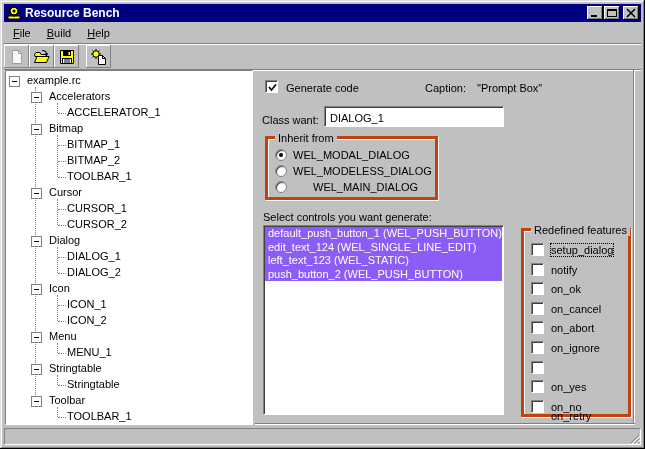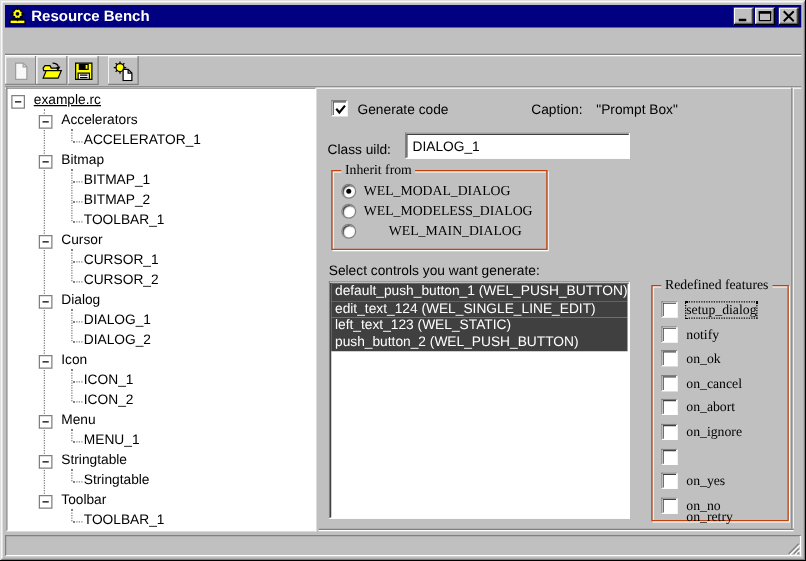--- a/index.html
+++ b/index.html
@@ -74,39 +74,38 @@
     border:1px solid;border-color:#808080 #fff #fff #808080;
     box-shadow: inset 1px 1px 0 #404040;
     box-sizing:border-box;
   }
   input.field{
     font-family:"Liberation Sans", sans-serif;font-size:11px;
     padding:2px 0 0 5px;outline:none;color:#000;
   }
   .groupbox{
     position:absolute;
-    border:1px solid #c2410c;
+    border:3px solid #c2410c;
     box-shadow: inset 1px 1px 0 #fff, 1px 1px 0 #fff;
     box-sizing:border-box;
-    font-family:Liberation Serif, serif;
   }
   .groupbox .legend{
     position:absolute;top:-7px;left:7px;background:#c0c0c0;padding:0 3px;white-space:nowrap;
   }
   .radio-row{position:absolute;left:7px;height:14px;display:flex;align-items:center;}
   .radio{
     width:12px;height:12px;border-radius:50%;background:#fff;
     border:1px solid #808080;box-shadow: inset 1px 1px 1px #404040;
     box-sizing:border-box;position:relative;flex:0 0 auto;
   }
   .radio .dot{position:absolute;left:3px;top:3px;width:4px;height:4px;border-radius:50%;background:#000;}
   .radio-row .lbl-in{margin-left:6px;white-space:nowrap;}
   .listbox{overflow:hidden;}
   .list-item{height:13.5px;line-height:13.5px;padding-left:3px;white-space:nowrap;overflow:hidden;color:#000;}
-  .list-item.sel{background:#404040;color:#fff;}
+  .list-item.sel{background:#8b5cf6;color:#fff;}
   .feat-label{position:absolute;white-space:nowrap;}
   .feat-label.focused{outline:1px dotted #000;outline-offset:0px;}
   
   .statusbar{
     position:absolute;left:4px;top:428px;width:637px;height:17px;
     border:1px solid;border-color:#808080 #fff #fff #808080;box-sizing:border-box;
     background:#c0c0c0;
   }
   .grip{position:absolute;right:0;bottom:0;width:13px;height:13px;}
 </style>
@@ -136,20 +135,25 @@
           <rect x="1" y="1" width="10" height="2" fill="#000"></rect>
         </svg>
     </span>
     <span class="win-btn close">
       <svg width="12" height="10" viewBox="0 0 12 10">
           <path d="M2 1l8 8M10 1l-8 8" stroke="#000" stroke-width="1.6"></path>
         </svg>
     </span>
   </div>
 
+  <div class="menubar" id="menubar">
+      <span class="menu-item"><u>F</u>ile</span>
+      <span class="menu-item"><u>B</u>uild</span>
+      <span class="menu-item"><u>H</u>elp</span>
+    </div>
 
   <div class="hline" style="left:4px;top:43px;width:637px;"></div>
 
   <div id="toolbar">
       <span class="tb-btn" style="left: 4px; opacity: 0.9;">
         <span>
           <svg width="16" height="16" viewBox="0 0 16 16">
             <path d="M3.5 1.5h6l3 3v10h-9z" fill="#fff" stroke="#9a9a9a"></path>
             <path d="M9.5 1.5v3h3" fill="none" stroke="#9a9a9a"></path>
           </svg>
@@ -209,21 +213,21 @@
         <span class="tree-guide-v" style="left: 50px; top: 222px; height: 26px;"></span>
         <span class="tree-guide-h" style="left: 51px; top: 280px; width: 8px;"></span>
         <span class="tree-guide-v" style="left: 50px; top: 270px; height: 10px;"></span>
         <span class="tree-guide-h" style="left: 51px; top: 312px; width: 8px;"></span>
         <span class="tree-guide-v" style="left: 50px; top: 302px; height: 10px;"></span>
         <span class="tree-guide-h" style="left: 51px; top: 344px; width: 8px;"></span>
         <span class="tree-guide-v" style="left: 50px; top: 334px; height: 10px;"></span>
         <span class="tree-box" style="left: 2px; top: 3px;">
           <span class="minus"></span>
         </span>
-        <span class="tree-label" style="left: 18px; top: 0px; text-decoration: underline;">example.rc</span>
+        <span class="tree-label" style="left: 18px; top: 0px;">example.rc</span>
         <span class="tree-box" style="left: 24px; top: 19px;">
           <span class="minus"></span>
         </span>
         <span class="tree-label" style="left: 40px; top: 16px; text-align: right;">Accelerators</span>
         <span class="tree-label" style="left: 58px; top: 32px;">ACCELERATOR_1</span>
         <span class="tree-box" style="left: 24px; top: 51px;">
           <span class="minus"></span>
         </span>
         <span class="tree-label" style="left: 40px; top: 48px;">Bitmap</span>
         <span class="tree-label" style="left: 58px; top: 64px;">BITMAP_1</span>
@@ -270,21 +274,21 @@
 
   <span class="check" style="left:265px;top:80px;" id="gen-check">
     <svg width="11" height="11" viewBox="0 0 11 11">
         <path d="M2 5l2.5 3L9 2.5" fill="none" stroke="#000" stroke-width="1.7"></path>
       </svg>
   </span>
   <span class="lbl" style="left:286px;top:82px;">Generate code</span>
   <span class="lbl" style="left:425px;top:82px;">Caption:</span>
   <span class="lbl" style="left:477px;top:82px;">"Prompt Box"</span>
 
-  <span class="lbl" style="left:262px;top:114px;">Class uild:</span>
+  <span class="lbl" style="left:262px;top:114px;">Class want:</span>
   <input class="field" style="left: 324px; top: 106px; width: 180px; height: 21px;" value="DIALOG_1">
 
   <div class="groupbox" style="left:265px;top:136px;width:173px;height:64px;">
     <span class="legend">Inherit from</span>
     <div id="radio-rows">
         <div class="radio-row" style="top: 9px;">
           <span class="radio">
             <span class="dot"></span>
           </span>
           <span class="lbl-in">WEL_MODAL_DIALOG</span>

